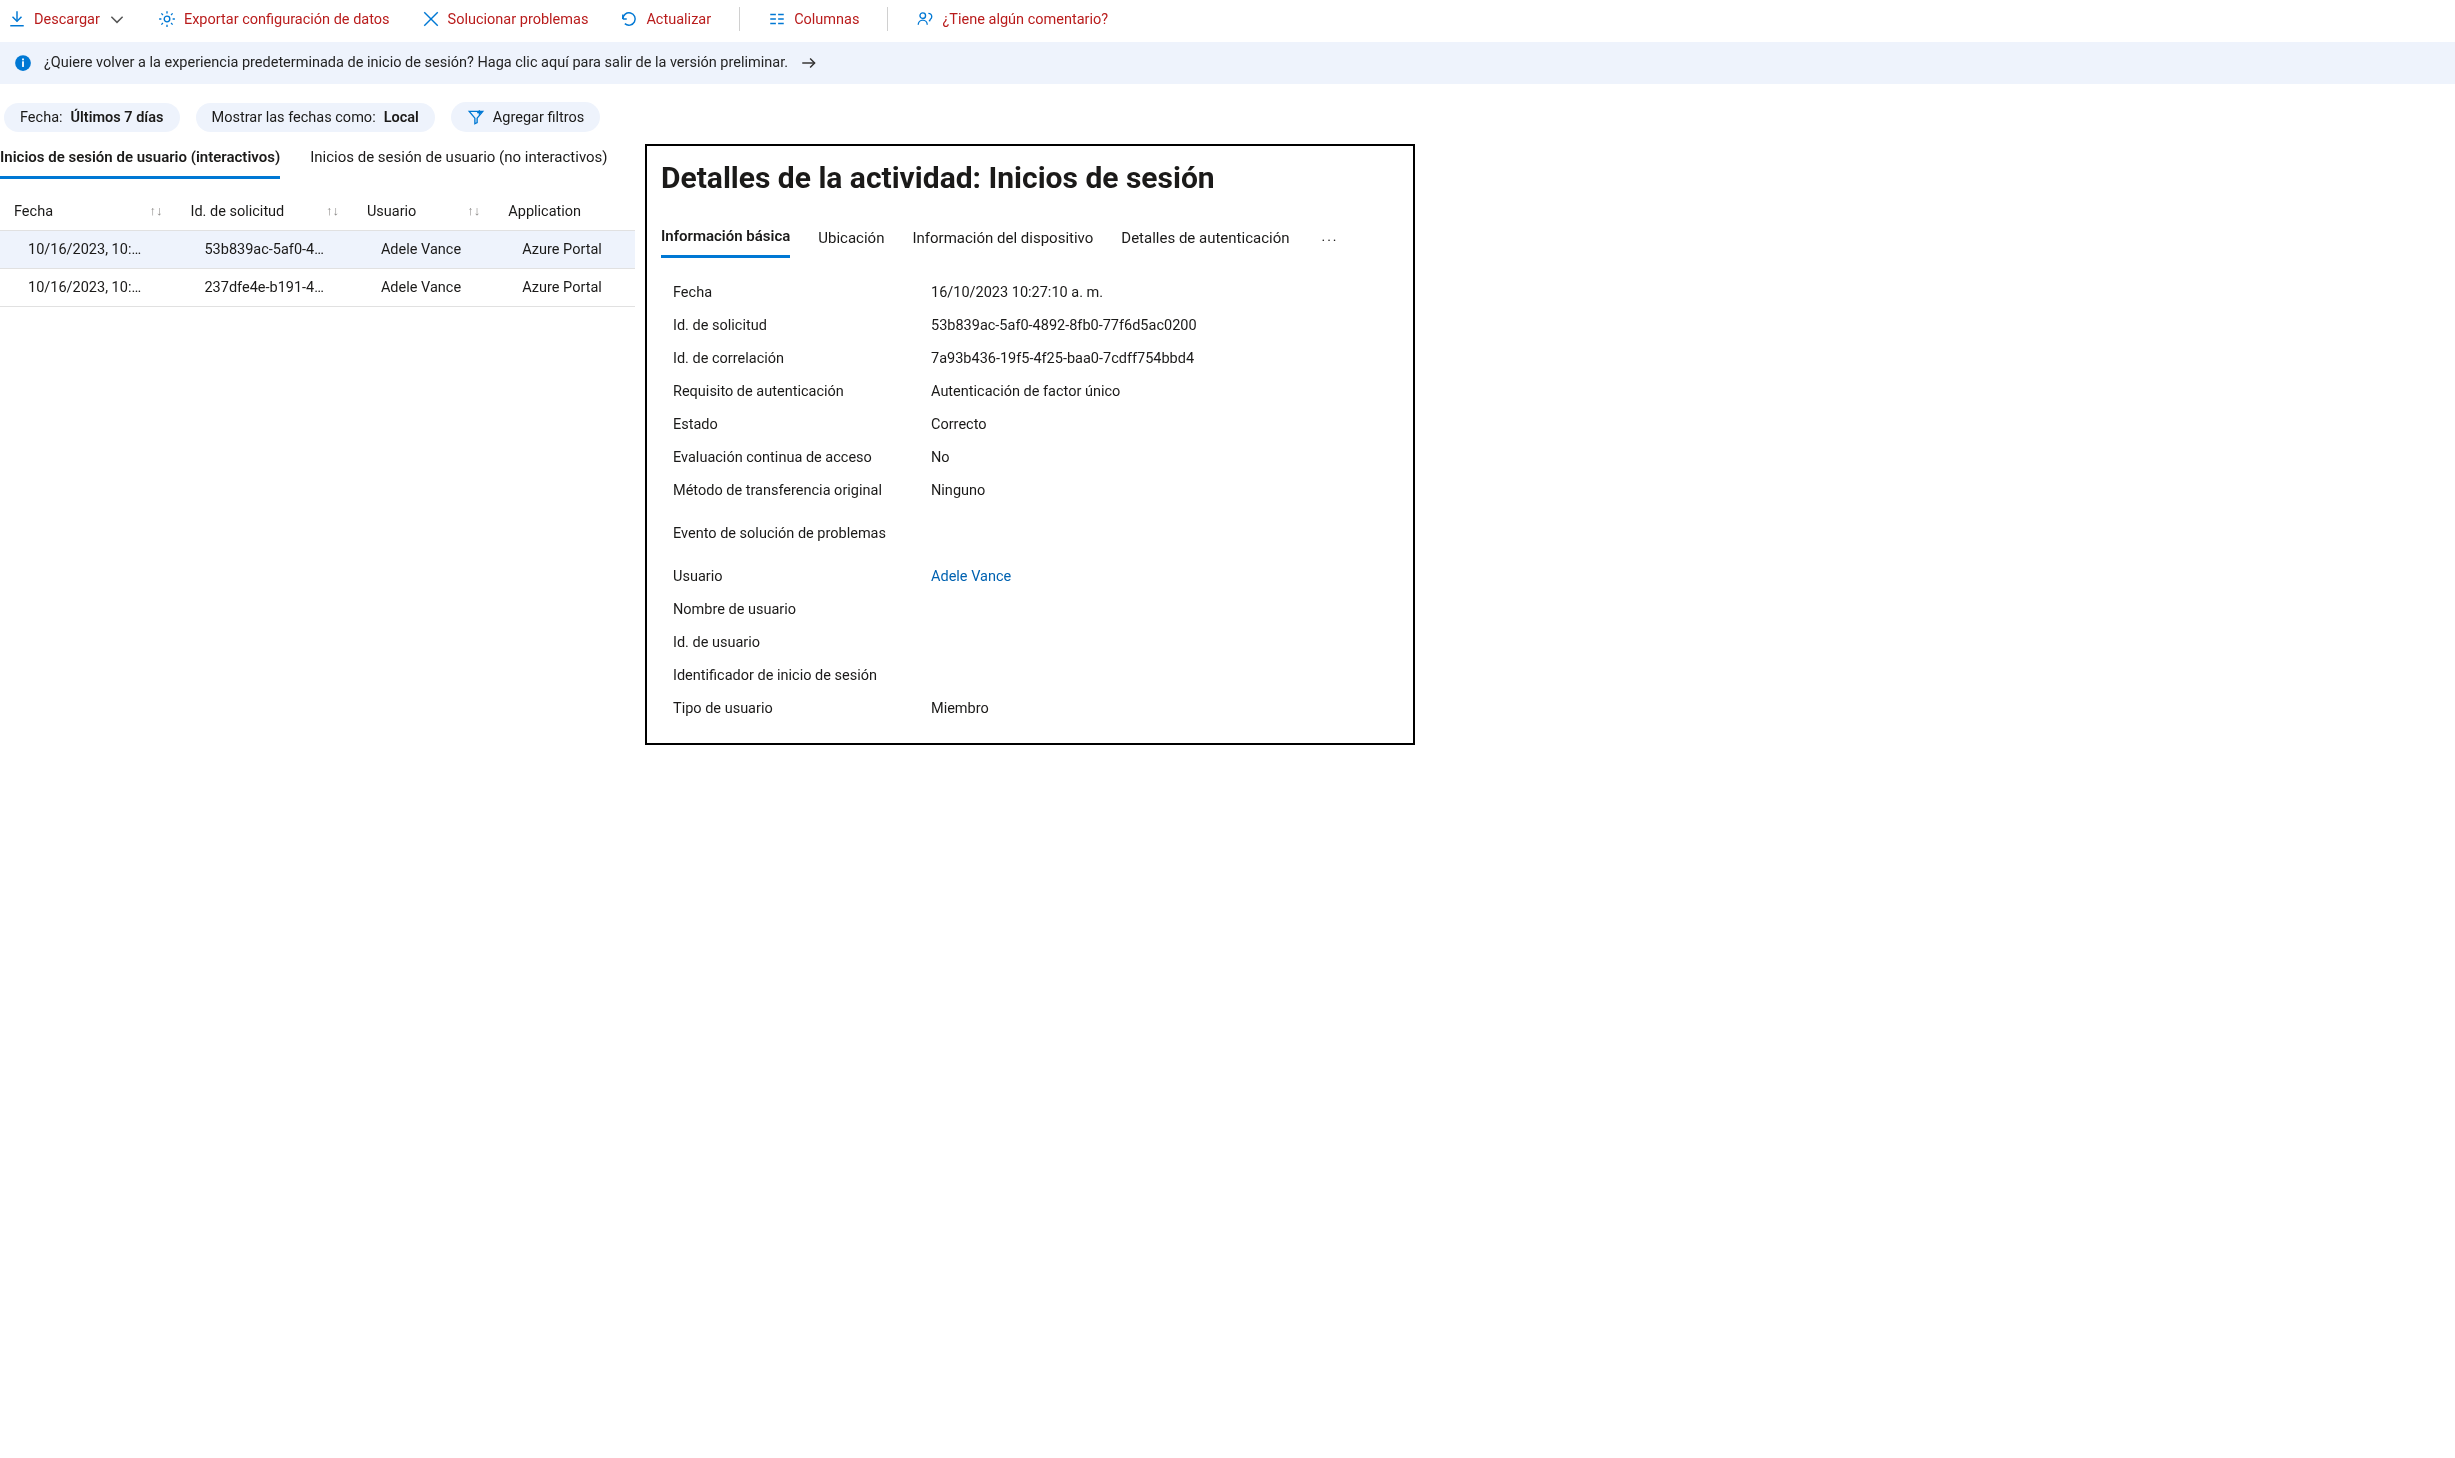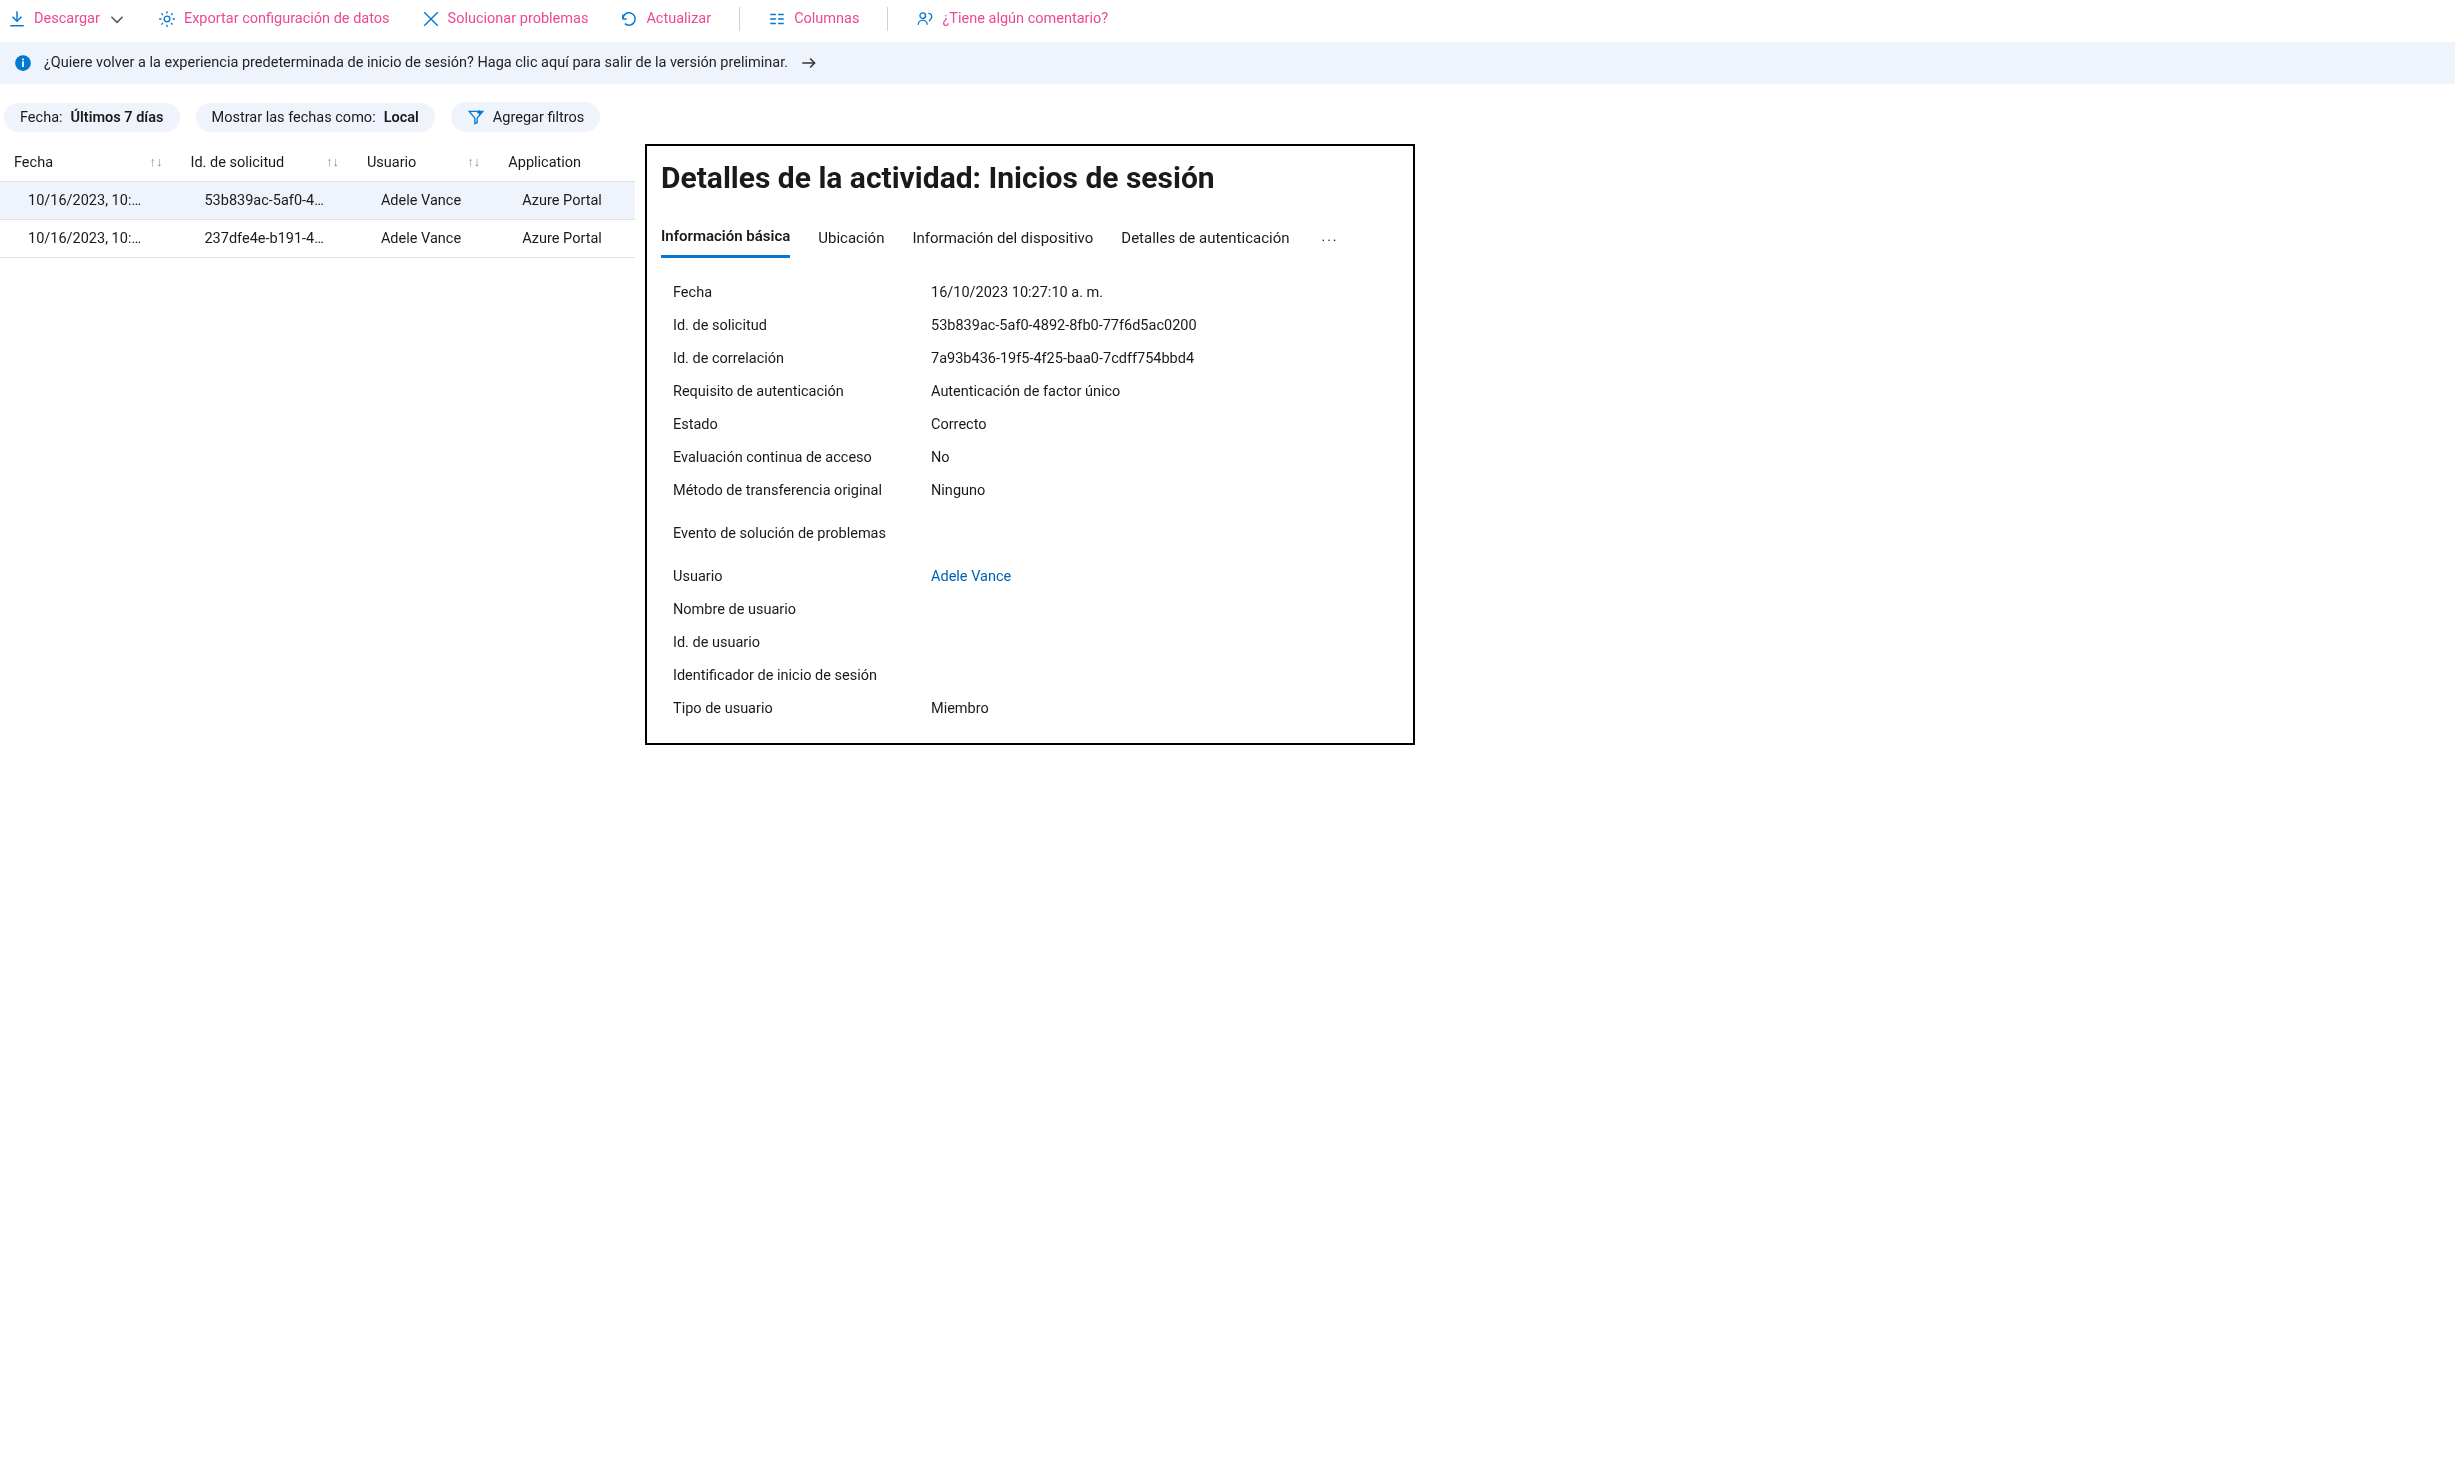--- a/index.html
+++ b/index.html
@@ -13,24 +13,24 @@
 
   
   .toolbar {
     display: flex;
     align-items: center;
     gap: 24px;
     padding: 6px 4px 10px 4px;
   }
   .toolbar .cmd {
     display: inline-flex;
-    align-items: flex-start;
+    align-items: center;
     gap: 8px;
     padding: 4px 4px;
-    color: #ec4899;
+    color: #b91c1c;
     cursor: pointer;
     font-size: 14.5px;
   }
   .toolbar .sep {
     width: 1px; height: 24px; background: #d0d0d0;
   }
   .icon { width: 18px; height: 18px; display:inline-flex; align-items:center; justify-content:center; flex:0 0 auto;}
   .icon svg { width:18px; height:18px; }
 
   
@@ -244,20 +244,24 @@
           <path d="M11 2v4M9 4h4"></path>
         </svg>
     </span>
     <span>Agregar filtros</span>
   </div>
 </div>
 
 <div class="main">
 
   <div class="left-panel">
+    <div class="left-tabs">
+      <div class="left-tab active">Inicios de sesión de usuario (interactivos)</div>
+      <div class="left-tab">Inicios de sesión de usuario (no interactivos)</div>
+    </div>
 
     <table class="grid">
       <thead>
         <tr>
           <th><span>Fecha</span><span class="sort">↑↓</span></th>
           <th><span>Id. de solicitud</span><span class="sort">↑↓</span></th>
           <th><span>Usuario</span><span class="sort">↑↓</span></th>
           <th><span>Application</span></th>
         </tr>
       </thead>

